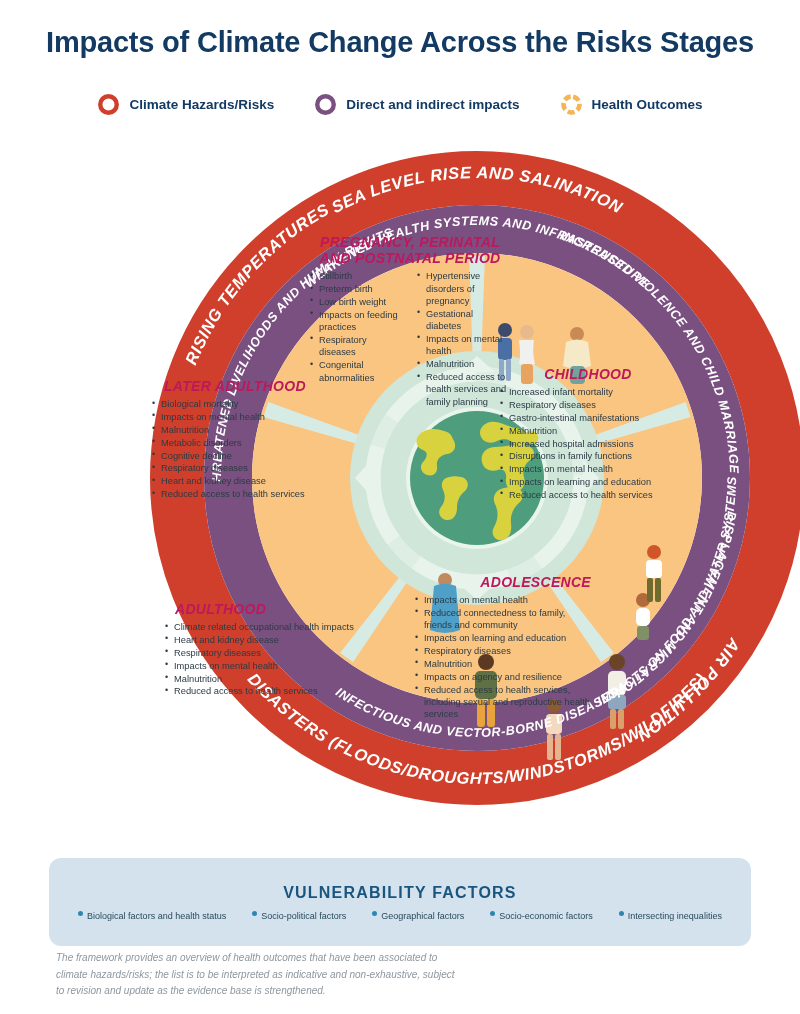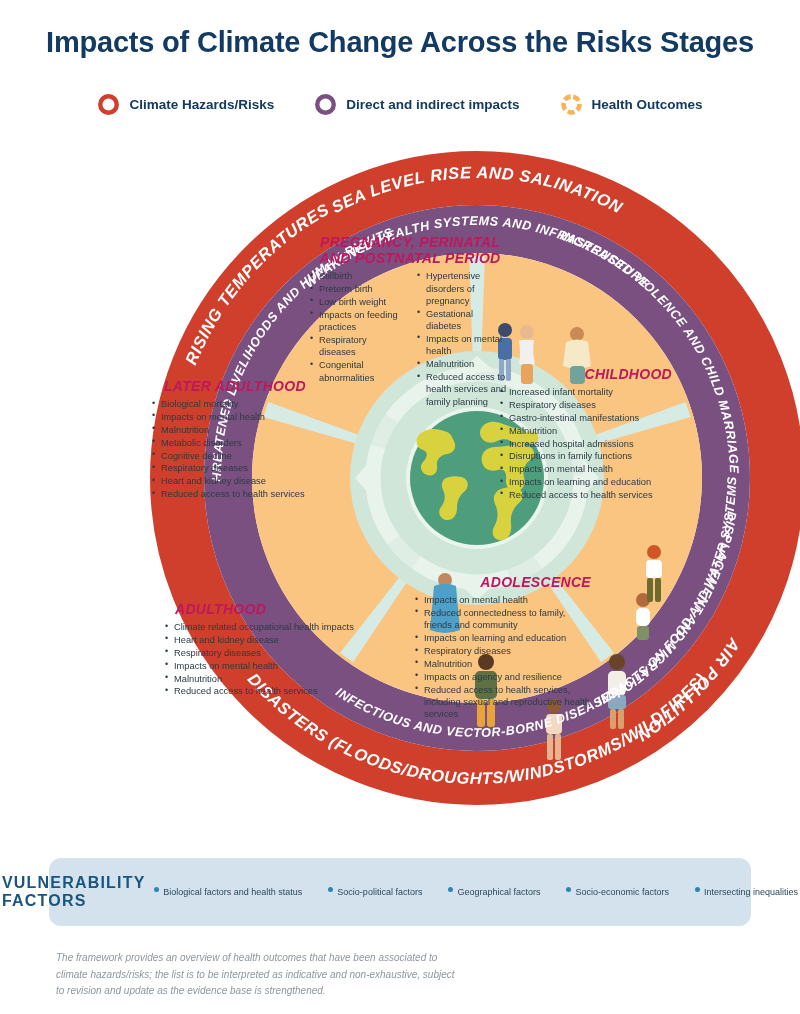--- a/index.html
+++ b/index.html
@@ -74,39 +74,39 @@
     font-size: 9px; color: #2b3b46;
   }
 
   
   #seg-pregnancy { left: 310px; top: 234px; width: 200px; text-align: center; }
   #seg-pregnancy .cols { display: flex; gap: 14px; text-align: left; margin-top: 2px; }
   #seg-pregnancy .cols ul { width: 96px; }
   #seg-pregnancy .colL li { text-align: left; }
 
   #seg-childhood { left: 500px; top: 366px; width: 172px; }
-  #seg-childhood h3 { text-align: right; padding-left: 4px; }
+  #seg-childhood h3 { text-align: center; padding-left: 4px; }
 
   #seg-adolescence { left: 415px; top: 574px; width: 180px; }
   #seg-adolescence h3 { text-align: right; padding-right: 4px; }
   #seg-adolescence ul { text-align: left; }
 
   #seg-adulthood { left: 165px; top: 601px; width: 212px; }
   #seg-adulthood h3 { text-align: left; padding-left: 10px; }
   #seg-adulthood ul { text-align: left; }
 
   #seg-later { left: 152px; top: 378px; width: 158px; }
   #seg-later h3 { text-align: left; padding-left: 12px; }
 
   
   #vuln {
     position: absolute; left: 49px; top: 858px;
-    width: 702px; height: 68px;
+    width: 702px; height: 88px;
     background: #d3e2ec; border-radius: 12px;
-    display: flex; flex-direction: row;
+    display: flex; flex-direction: column;
     align-items: center; justify-content: center;
     gap: 9px;
   }
   #vuln .vtitle {
     font-size: 16px; font-weight: bold; color: #19557e;
     letter-spacing: 1.2px;
   }
   #vuln .vrow { display: flex; align-items: center; gap: 26px; }
   #vuln .vitem {
     font-size: 9px; color: #2a4a5e; display: flex; align-items: flex-start; gap: 4px;

